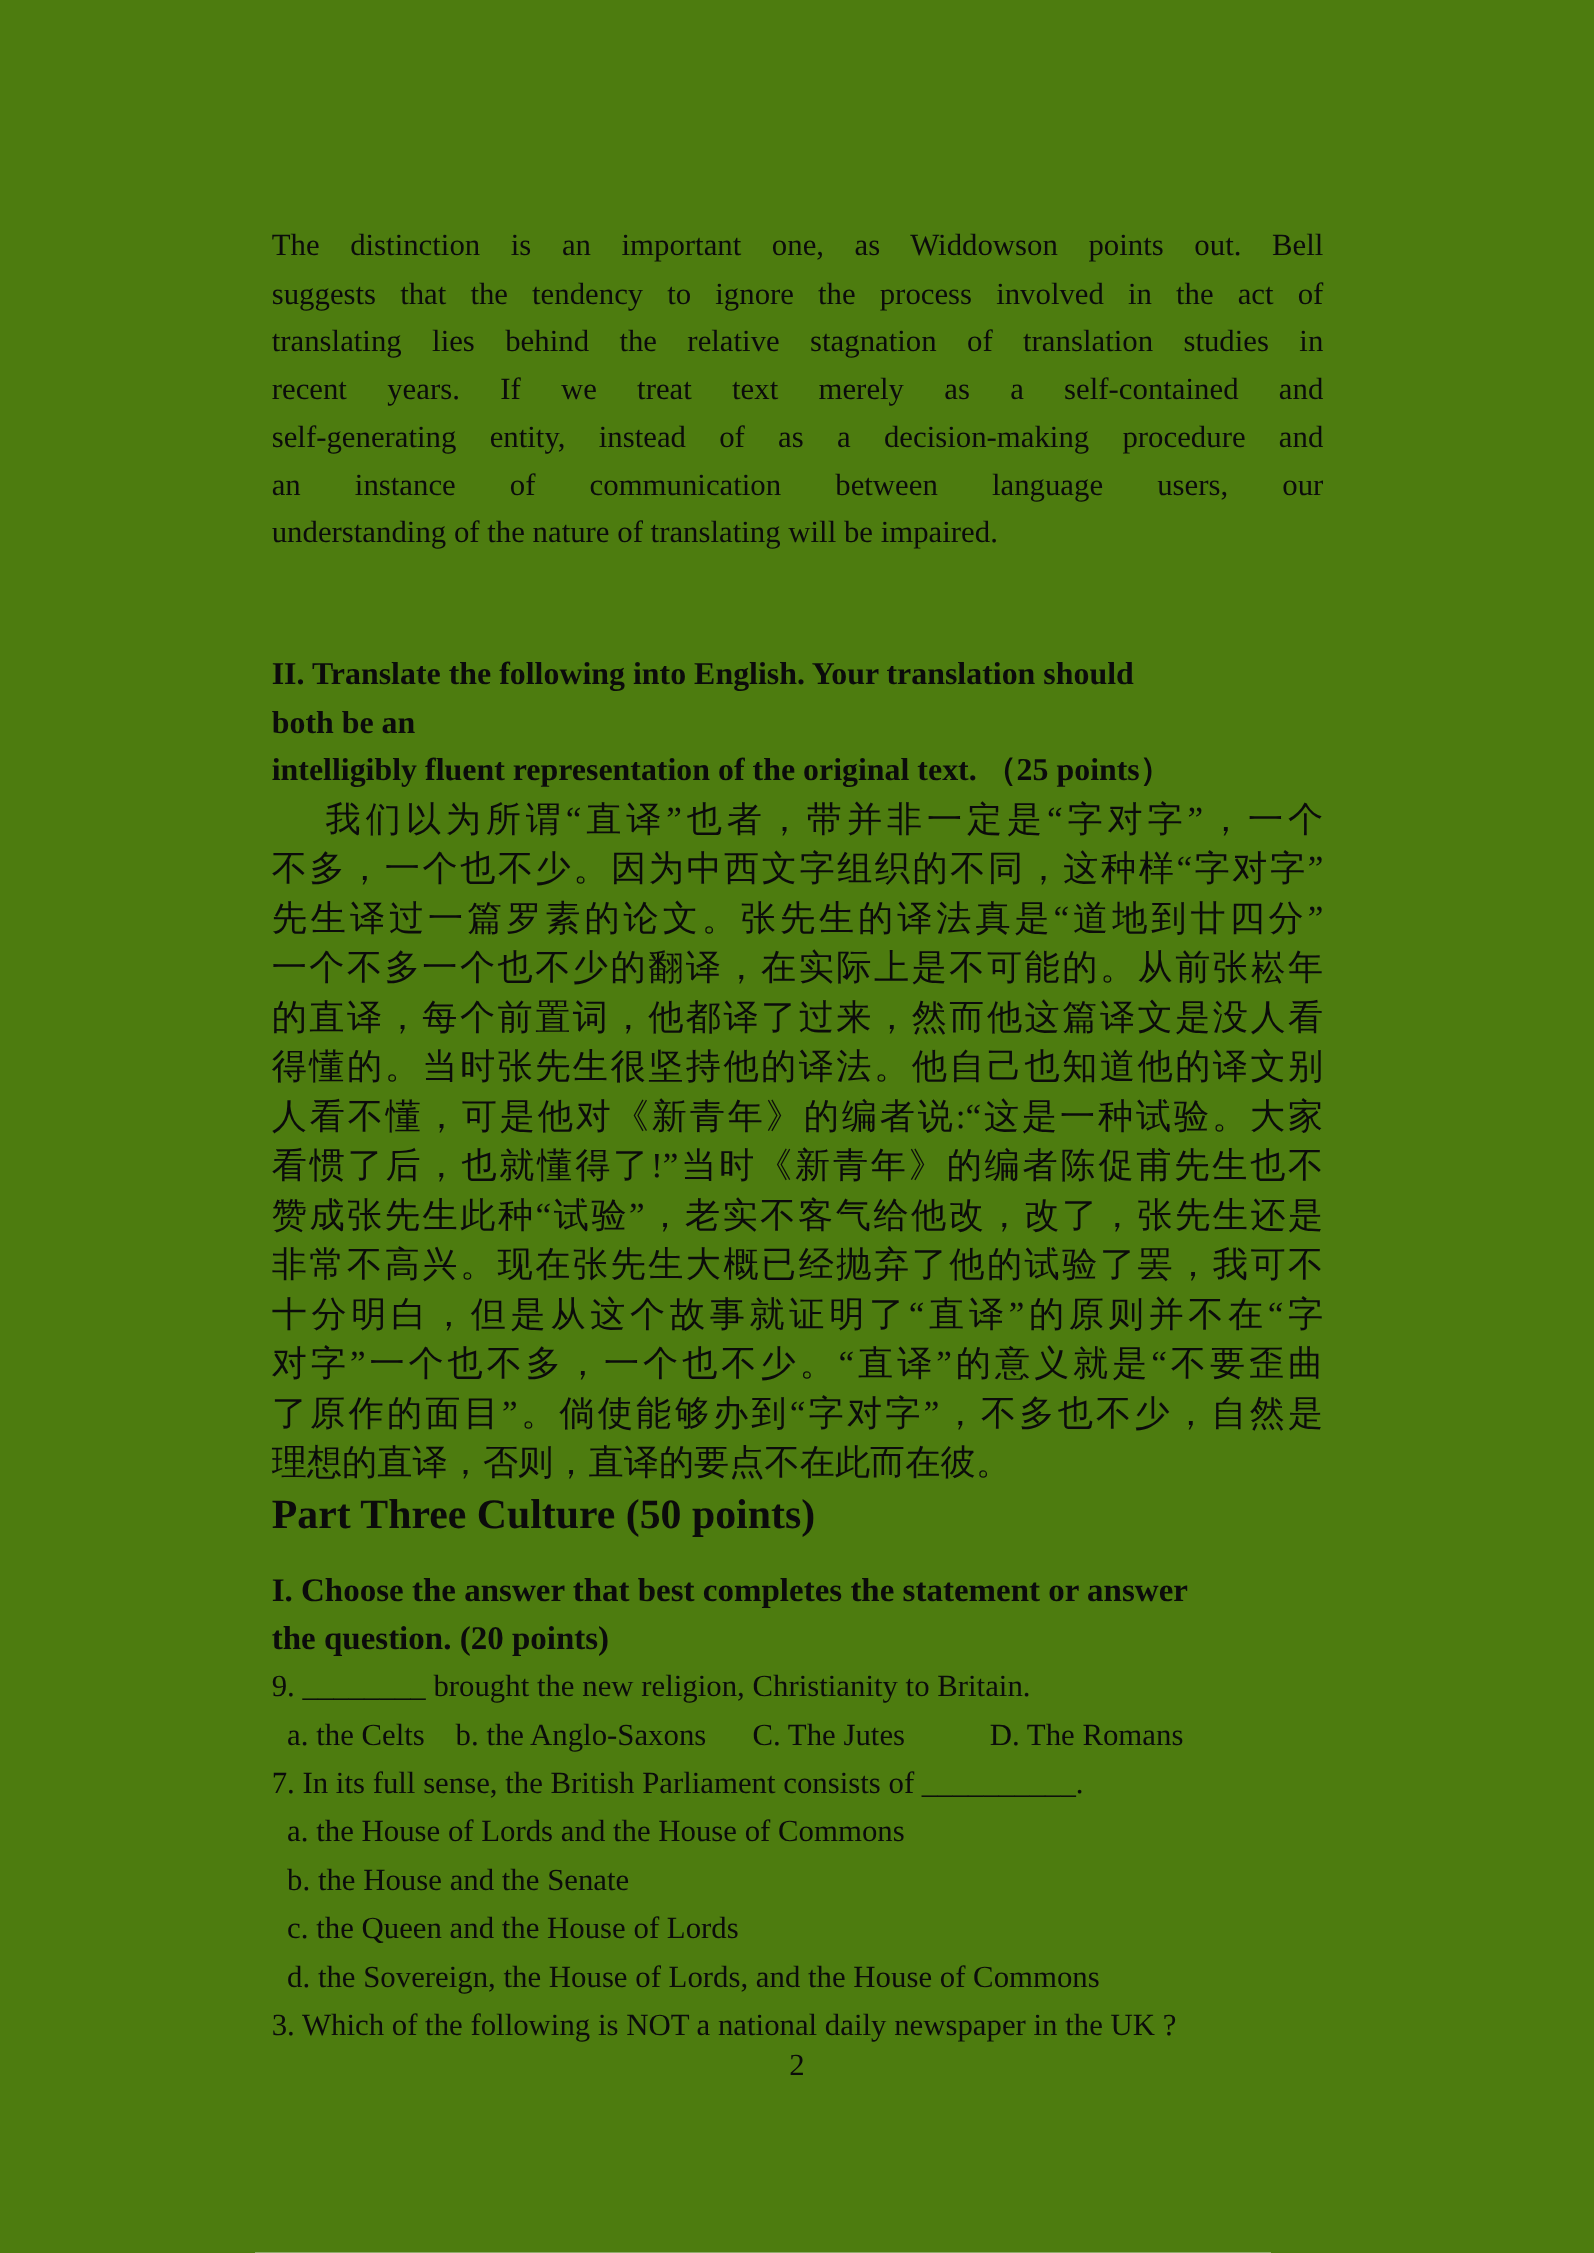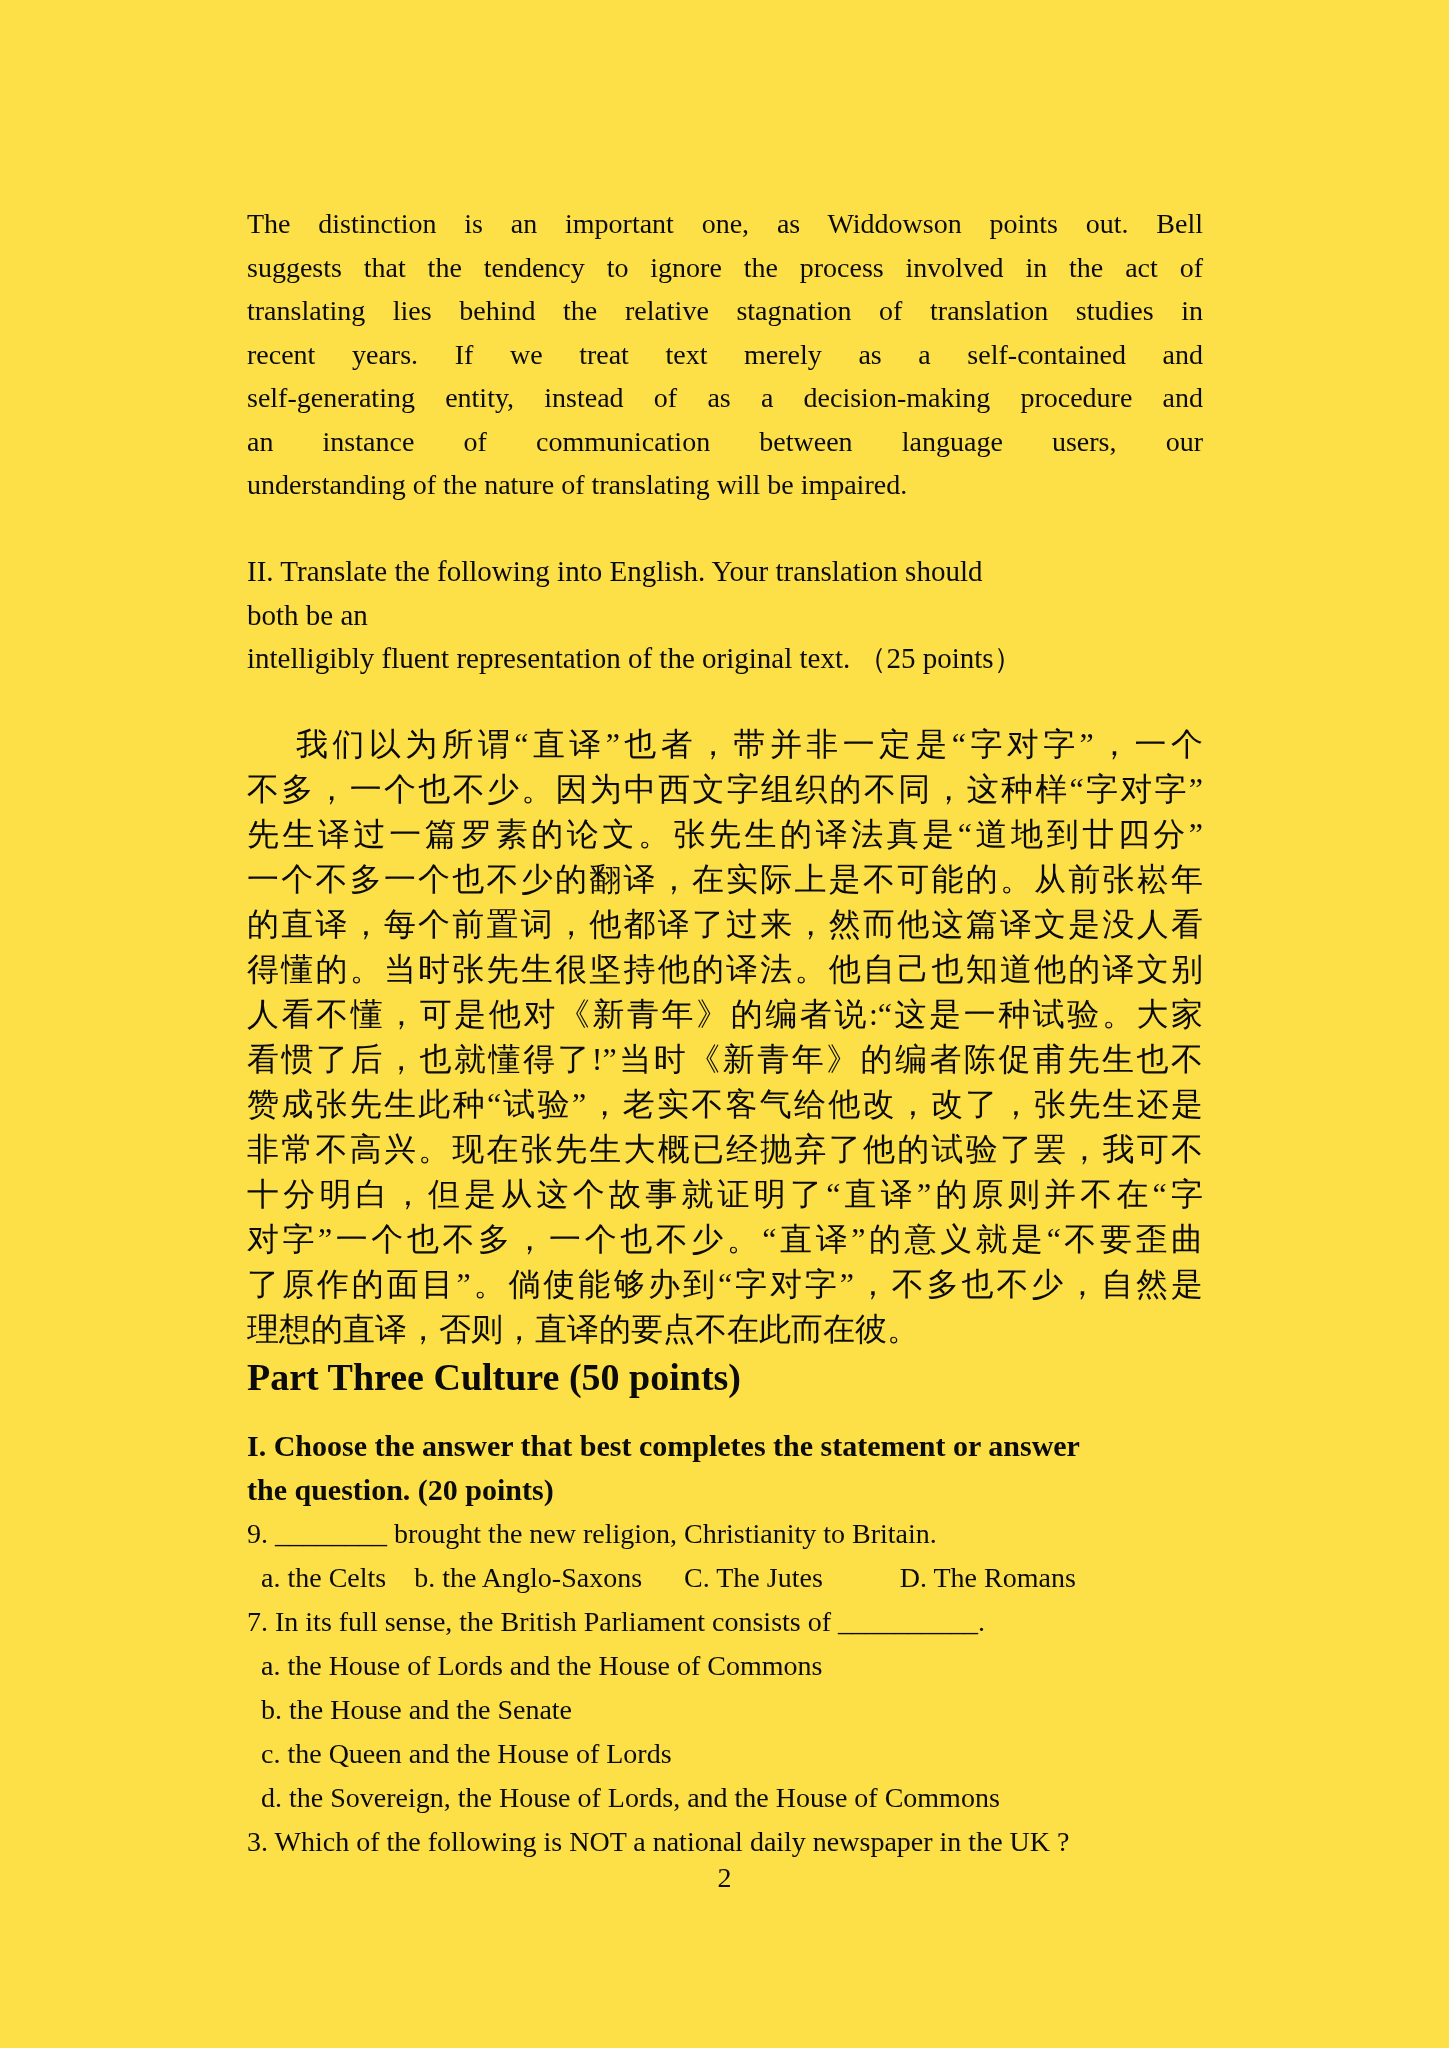--- a/index.html
+++ b/index.html
@@ -4,44 +4,44 @@
 <style>
   html, body {
     margin: 0;
     padding: 0;
     background: #ffffff;
   }
   .page {
     position: relative;
     width: 1449px;
     height: 2048px;
-    background: #fde047;
+    background: #4d7c0f;
     color: #0b0b0b;
     font-family: "Liberation Serif", "DejaVu Serif", serif;
     overflow: hidden;
   }
   .abs {
     position: absolute;
     left: 247px;
     width: 956px;
   }
   
   .line { min-height: 1em; }
   .justify .line { text-align: justify; text-align-last: justify; }
   .justify .line:last-child { text-align-last: auto; }
 
   #english-passage {
     top: 202px;
     font-size: 28px;
     line-height: 43.5px;
   }
   #section2-heading {
-    top: 550px;
+    top: 592px;
     font-size: 29px;
-    font-weight: normal;
+    font-weight: bold;
     line-height: 43.5px;
   }
   #chinese-passage {
     top: 722px;
     font-size: 32px;
     line-height: 45px;
   }
   #chinese-passage .line:first-child { text-indent: 49px; }
 
   #part-three-title {

